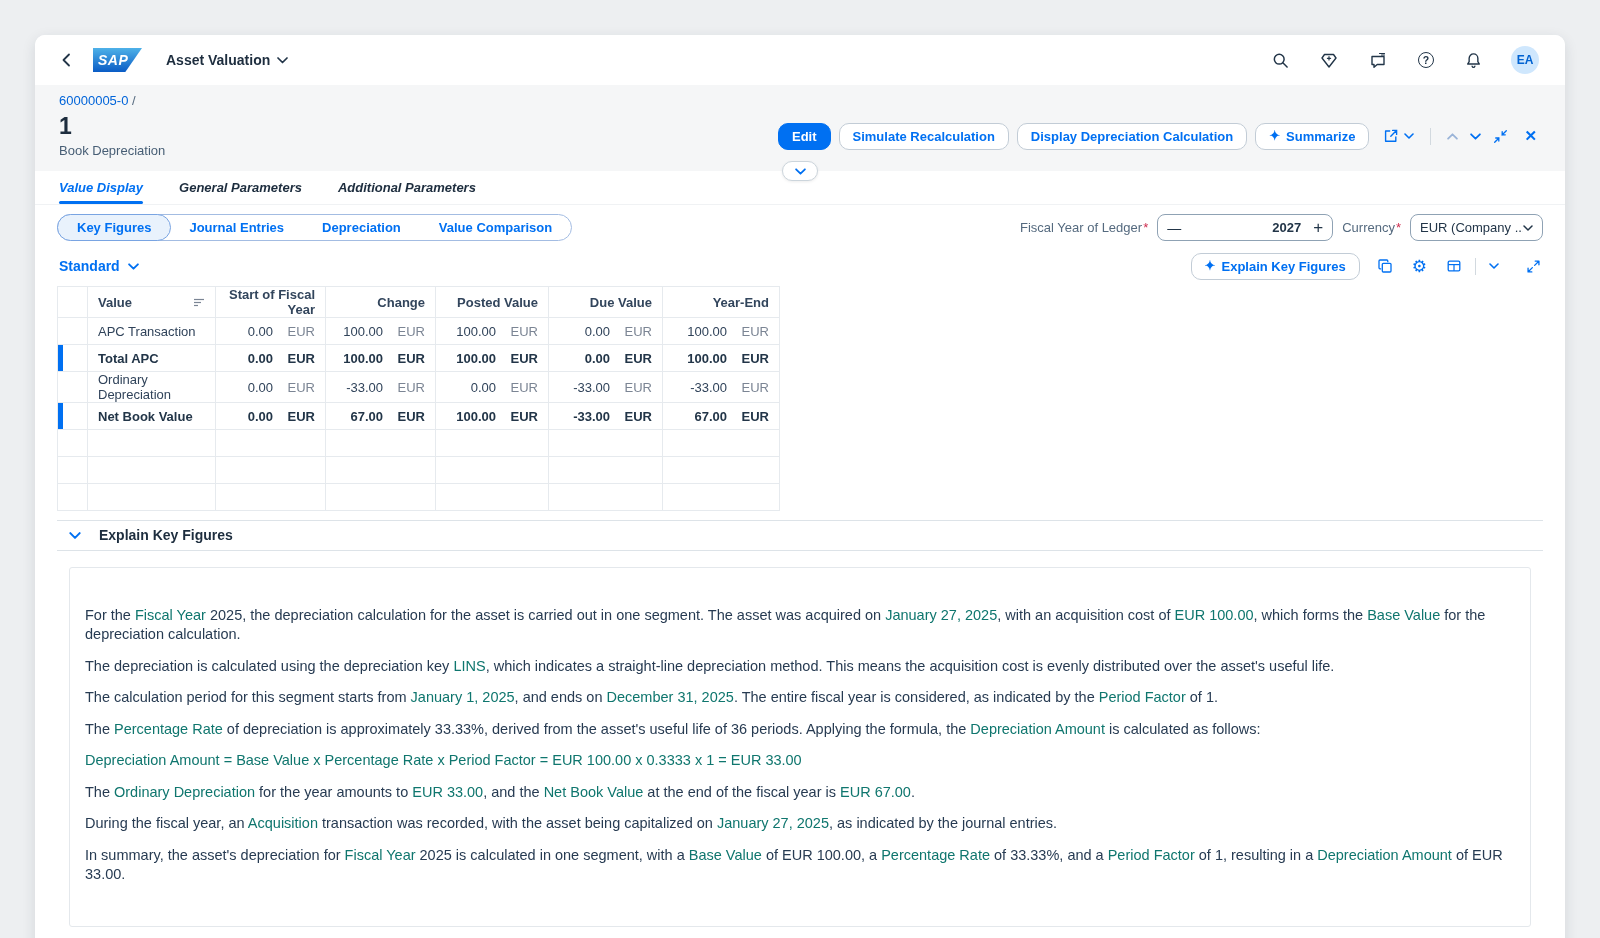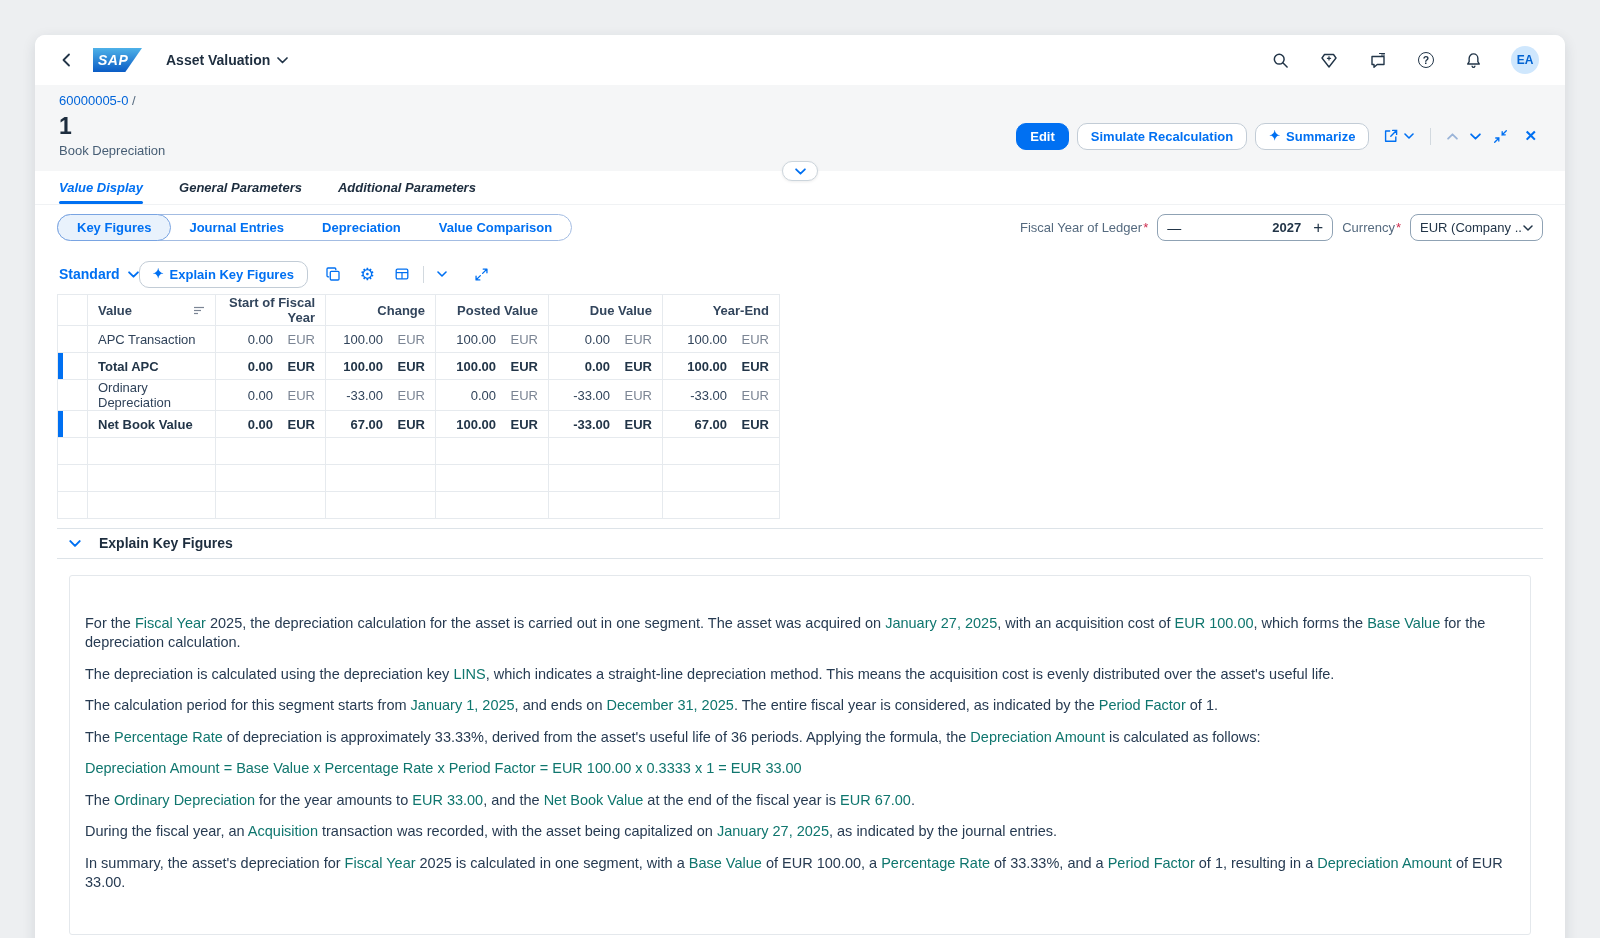--- a/index.html
+++ b/index.html
@@ -76,21 +76,21 @@
              align-items:center; padding:0 9px; }
   .step-btn { color:#223548; font-size:14px; cursor:pointer; line-height:1; }
   .step-btn.plus { font-size:17px; font-weight:400; }
   .step-val { flex:1; text-align:right; font-size:13px; font-weight:600; color:#223548; padding-right:12px; }
   .select { width:133px; height:27px; border:1px solid #8fa2b4; border-radius:8px; background:#fff; display:flex;
             align-items:center; justify-content:space-between; padding:0 9px; font-size:13px; color:#223548;
             cursor:pointer; }
   .select > span { overflow:hidden; white-space:nowrap; }
   .select svg { color:#223548; flex:0 0 auto; }
 
-  .toolbar-row { display:flex; justify-content:flex-start; align-items:center; height:32px; margin-top:16px; }
+  .toolbar-row { display:flex; justify-content:space-between; align-items:center; height:32px; margin-top:8px; }
   .view-sel { display:flex; align-items:center; gap:8px; color:var(--accent); font-size:14px; font-weight:700;
               cursor:pointer; padding-left:2px; }
   .tb-right { display:flex; align-items:center; gap:15px; }
   .tb-right .icon-btn { color:var(--accent); }
   .gear-glyph { font-size:17px; line-height:1; color:var(--accent); }
 
   
   table.kf { border-collapse:collapse; table-layout:fixed; width:722px; font-size:13px; color:#223548; margin-top:4px; }
   table.kf th, table.kf td { border:1px solid var(--line); height:27px; padding:0 10px; }
   table.kf th { font-weight:600; color:#32455c; text-align:right; background:#fff; }
@@ -176,20 +176,21 @@
       <span class="crumb-sep">/</span>
     </div>
     <div class="head-main">
       <div class="head-titles">
         <div class="obj-title">1</div>
         <div class="obj-sub">Book Depreciation</div>
       </div>
       <div class="head-actions">
         <button class="btn primary">Edit</button>
         <button class="btn">Simulate Recalculation</button>
+        <button class="btn">Display Depreciation Calculation</button>
         <button class="btn">
           <span class="spark">✦</span>
           <span>Summarize</span>
         </button>
         <button class="icon-btn share-btn" aria-label="share">
           <svg width="16" height="16" viewBox="0 0 16 16">
               <path d="M12.8 8.6v4.6H2.6V3h4.6" fill="none" stroke="currentColor" stroke-width="1.4" stroke-linejoin="round"></path>
               <path d="M9.6 2.4h4v4M13.4 2.6 7.8 8.2" fill="none" stroke="currentColor" stroke-width="1.4" stroke-linecap="round"></path>
             </svg>
           <svg width="10" height="6" viewBox="0 0 10 6">

